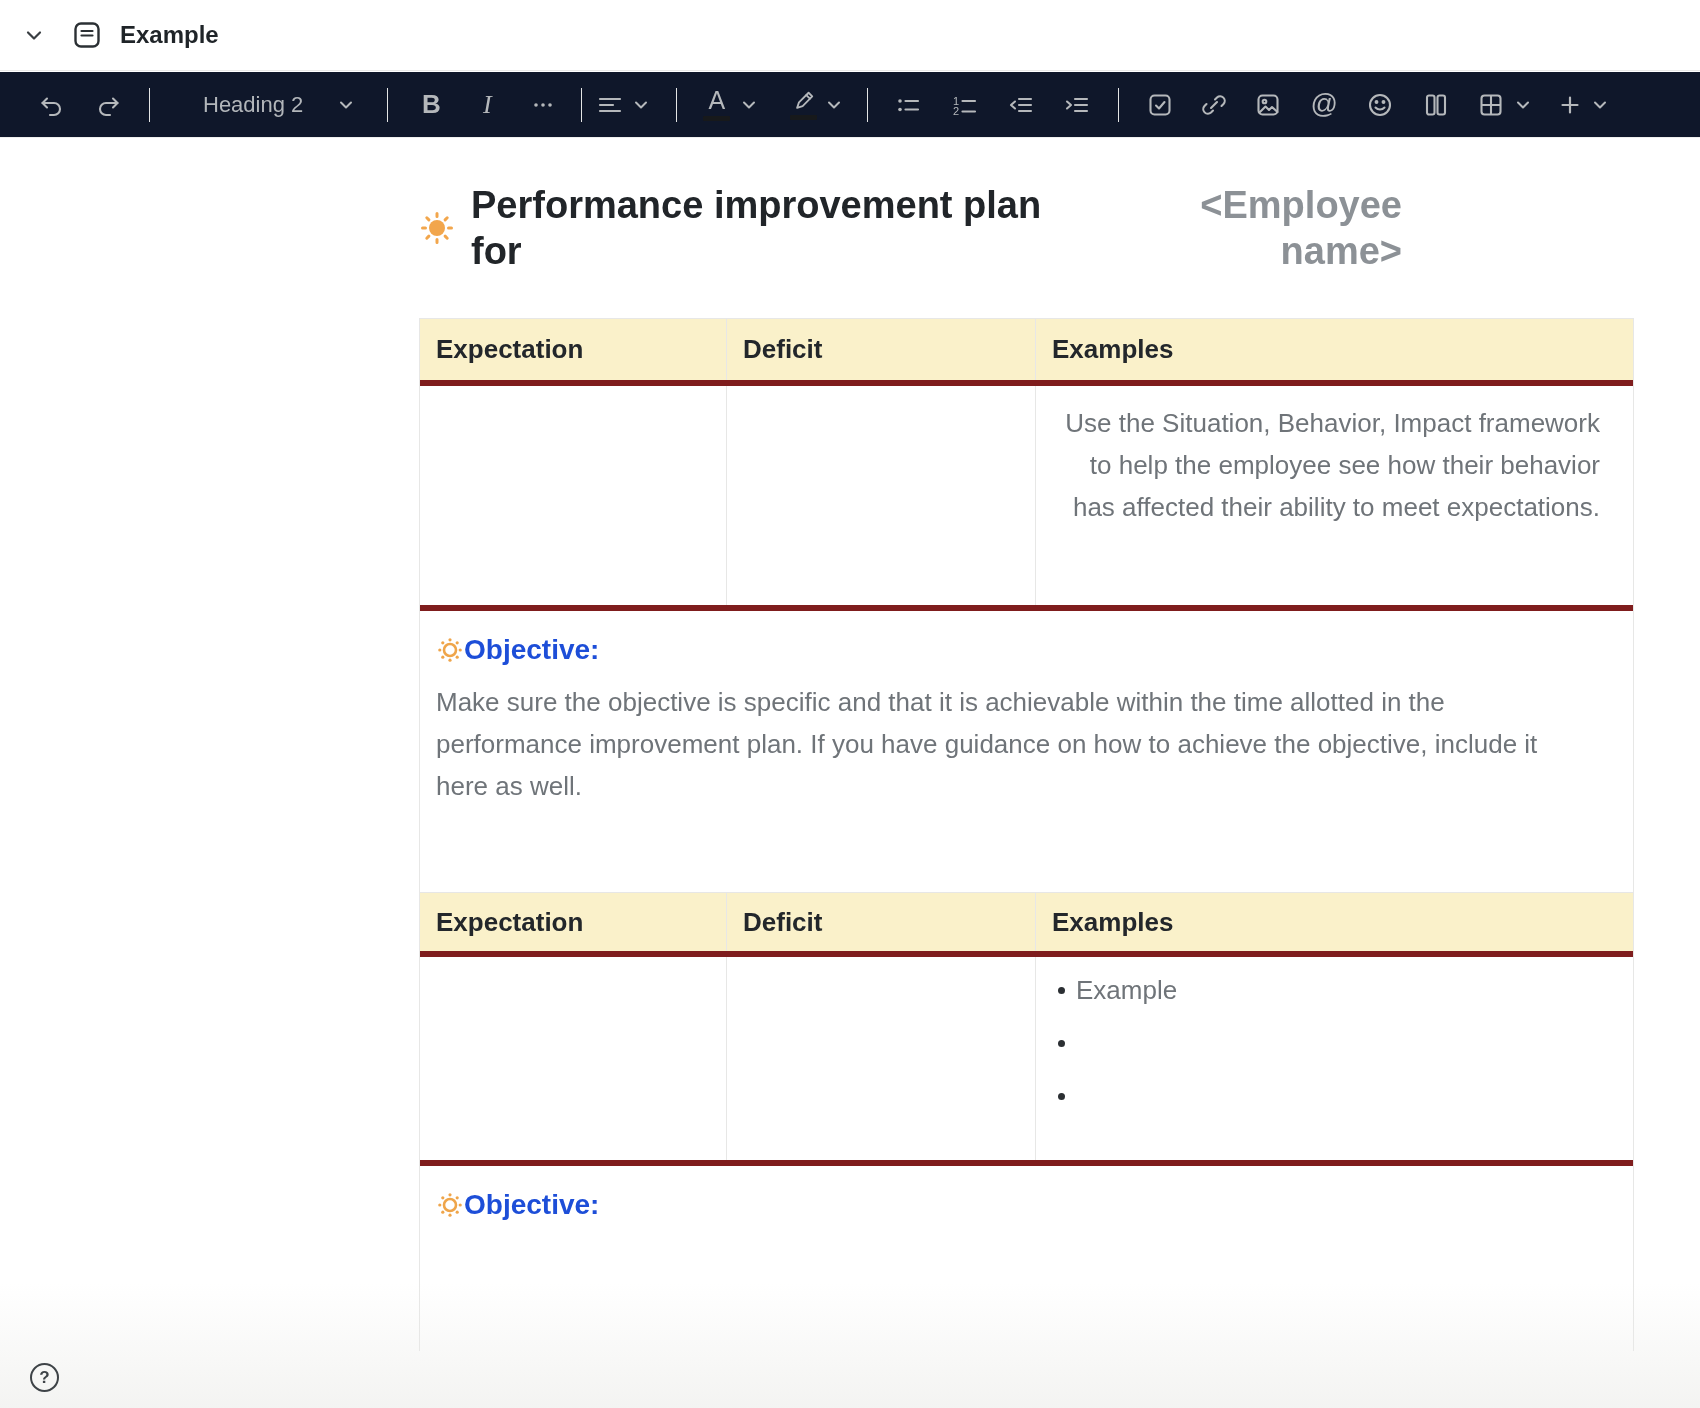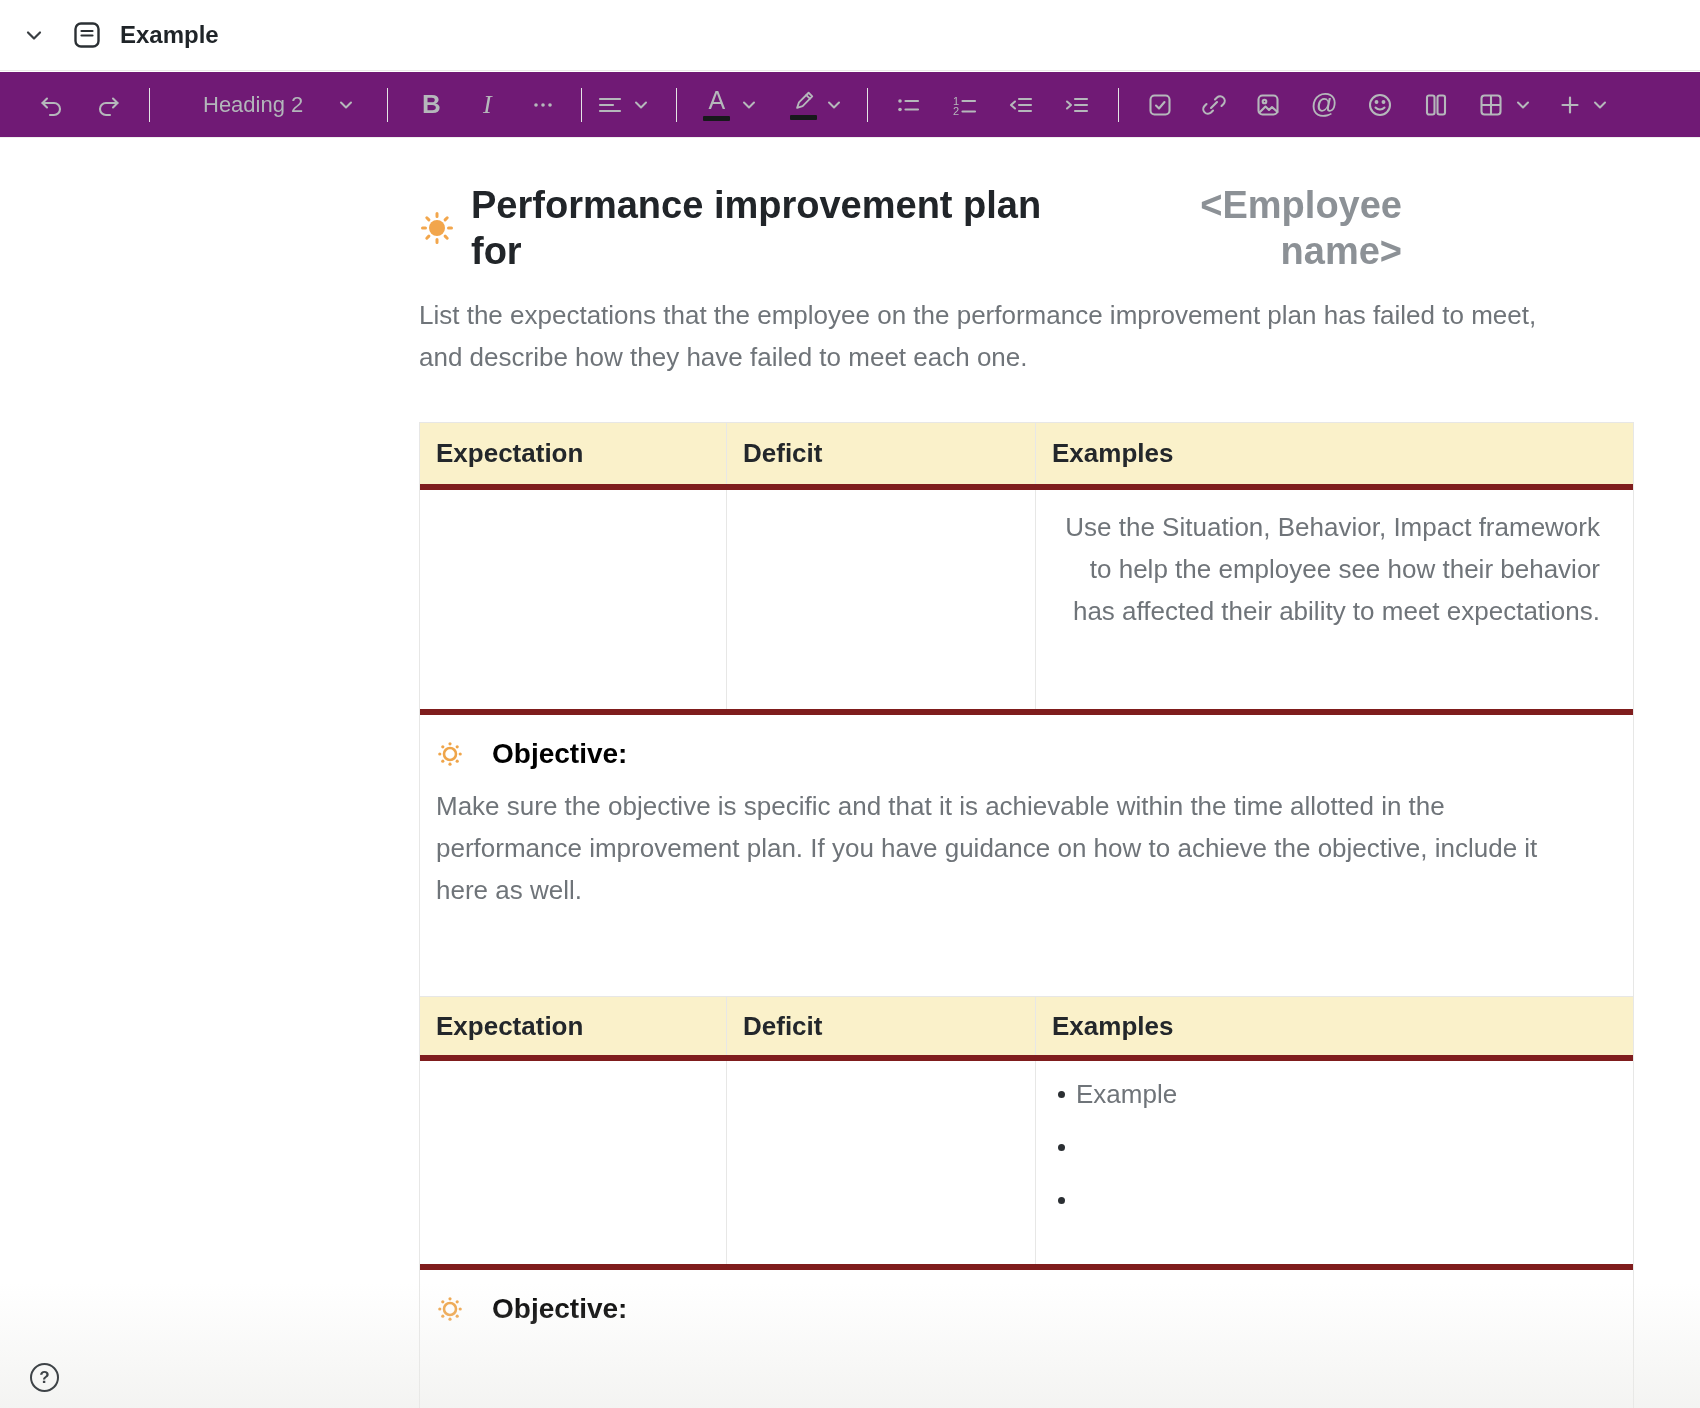--- a/index.html
+++ b/index.html
@@ -11,21 +11,21 @@
   .topbar{
     position:absolute;top:0;left:0;right:0;height:71px;background:#fff;
     border-bottom:1px solid #e9e9e8;display:flex;align-items:center;
     padding-left:22px;box-sizing:border-box;
   }
   .topbar .collapse-btn{border:0;background:none;padding:0;display:flex;cursor:pointer;}
   .topbar .doc-ic{margin-left:26px;display:flex;}
   .doc-title{margin-left:18px;font-size:24px;font-weight:700;color:#1f2428;}
   
   .toolbar{
-    position:absolute;top:72px;left:0;right:0;height:66px;background:#701a75;
+    position:absolute;top:72px;left:0;right:0;height:66px;background:#0f172a;
     border-bottom:1px solid #efefee;display:flex;align-items:center;
     padding-left:30px;box-sizing:border-box;
   }
   .tb{display:inline-flex;align-items:center;justify-content:center;height:46px;
       border:0;background:transparent;padding:0;cursor:pointer;color:#b5b8bb;}
   .sep{width:1px;height:34px;background:#e4e5e5;flex:0 0 1px;}
   .hsel{display:inline-flex;align-items:center;}
   .hsel-label{font-size:22px;color:#b2b6ba;}
   .b-glyph{font-size:26px;font-weight:700;color:#b5b8bb;}
   .i-glyph{font-size:26px;font-style:italic;color:#b5b8bb;font-family:"Liberation Serif",serif;}
@@ -54,22 +54,22 @@
   .brow2{height:209px;}
   .sbi{margin:0;padding:16px;width:548px;font-size:26px;line-height:42px;color:#6f7479;text-align:right;}
   .bullets{list-style:none;margin:0;padding:12px 16px 0 0;}
   .bullets li{position:relative;padding-left:40px;font-size:26px;line-height:42px;
               color:#6f7479;margin-bottom:11px;min-height:42px;}
   .bullets li::before{content:"";position:absolute;left:22px;top:18px;width:7px;height:7px;
               border-radius:50%;background:#2b2f33;}
   .mrow{border-bottom:1px solid #e7e7e6;padding:22px 16px 0;box-sizing:border-box;}
   .m1{height:282px;}
   .m2{height:185px;border-bottom:0;}
-  .obj-h{display:flex;align-items:center;gap:28px;margin:0;font-size:28px;font-weight:700;
-         color:#000000;line-height:34px;}
+  .obj-h{display:flex;align-items:center;gap:0;margin:0;font-size:28px;font-weight:700;
+         color:#1d4ed8;line-height:34px;}
   .obj-p{margin:14px 0 0;width:1130px;font-size:26px;line-height:42px;color:#6f7479;}
   
   .help-btn{position:absolute;left:30px;top:1363px;width:29px;height:29px;border-radius:50%;
     border:2.5px solid #3e4347;background:transparent;color:#3e4347;font-size:17px;
     font-weight:700;display:flex;align-items:center;justify-content:center;
     box-sizing:border-box;cursor:pointer;padding:0;font-family:"Liberation Sans",sans-serif;}
   .fade{position:absolute;left:0;right:0;bottom:0;height:125px;pointer-events:none;
     background:linear-gradient(to bottom, rgba(245,245,243,0), rgba(234,234,231,0.55));}
 </style>
 </head>
@@ -267,21 +267,20 @@
           <circle cx="18" cy="18" r="8" fill="#f2a64c"></circle>
           <g stroke="#f2a64c" stroke-width="3" stroke-linecap="round">
             <path d="M18 3.5v3M18 29.5v3M3.5 18h3M29.5 18h3M7.8 7.8l2.1 2.1M26.1 26.1l2.1 2.1M28.2 7.8l-2.1 2.1M9.9 26.1l-2.1 2.1"></path>
           </g>
         </svg>
     </span>
     <span>Performance improvement plan for</span>
     <span class="title-var">&lt;Employee name&gt;</span>
   </h1>
 
-  <p class="intro">List the expectations that the employee on the performance improvement plan has failed to meet, and describe how they have failed to meet each one.</p>
 
   <div class="bigtable">
 
     <div class="row hrow">
       <div class="cell c1">Expectation</div>
       <div class="cell c2">Deficit</div>
       <div class="cell c3">Examples</div>
     </div>
 
     <div class="row brow1">

